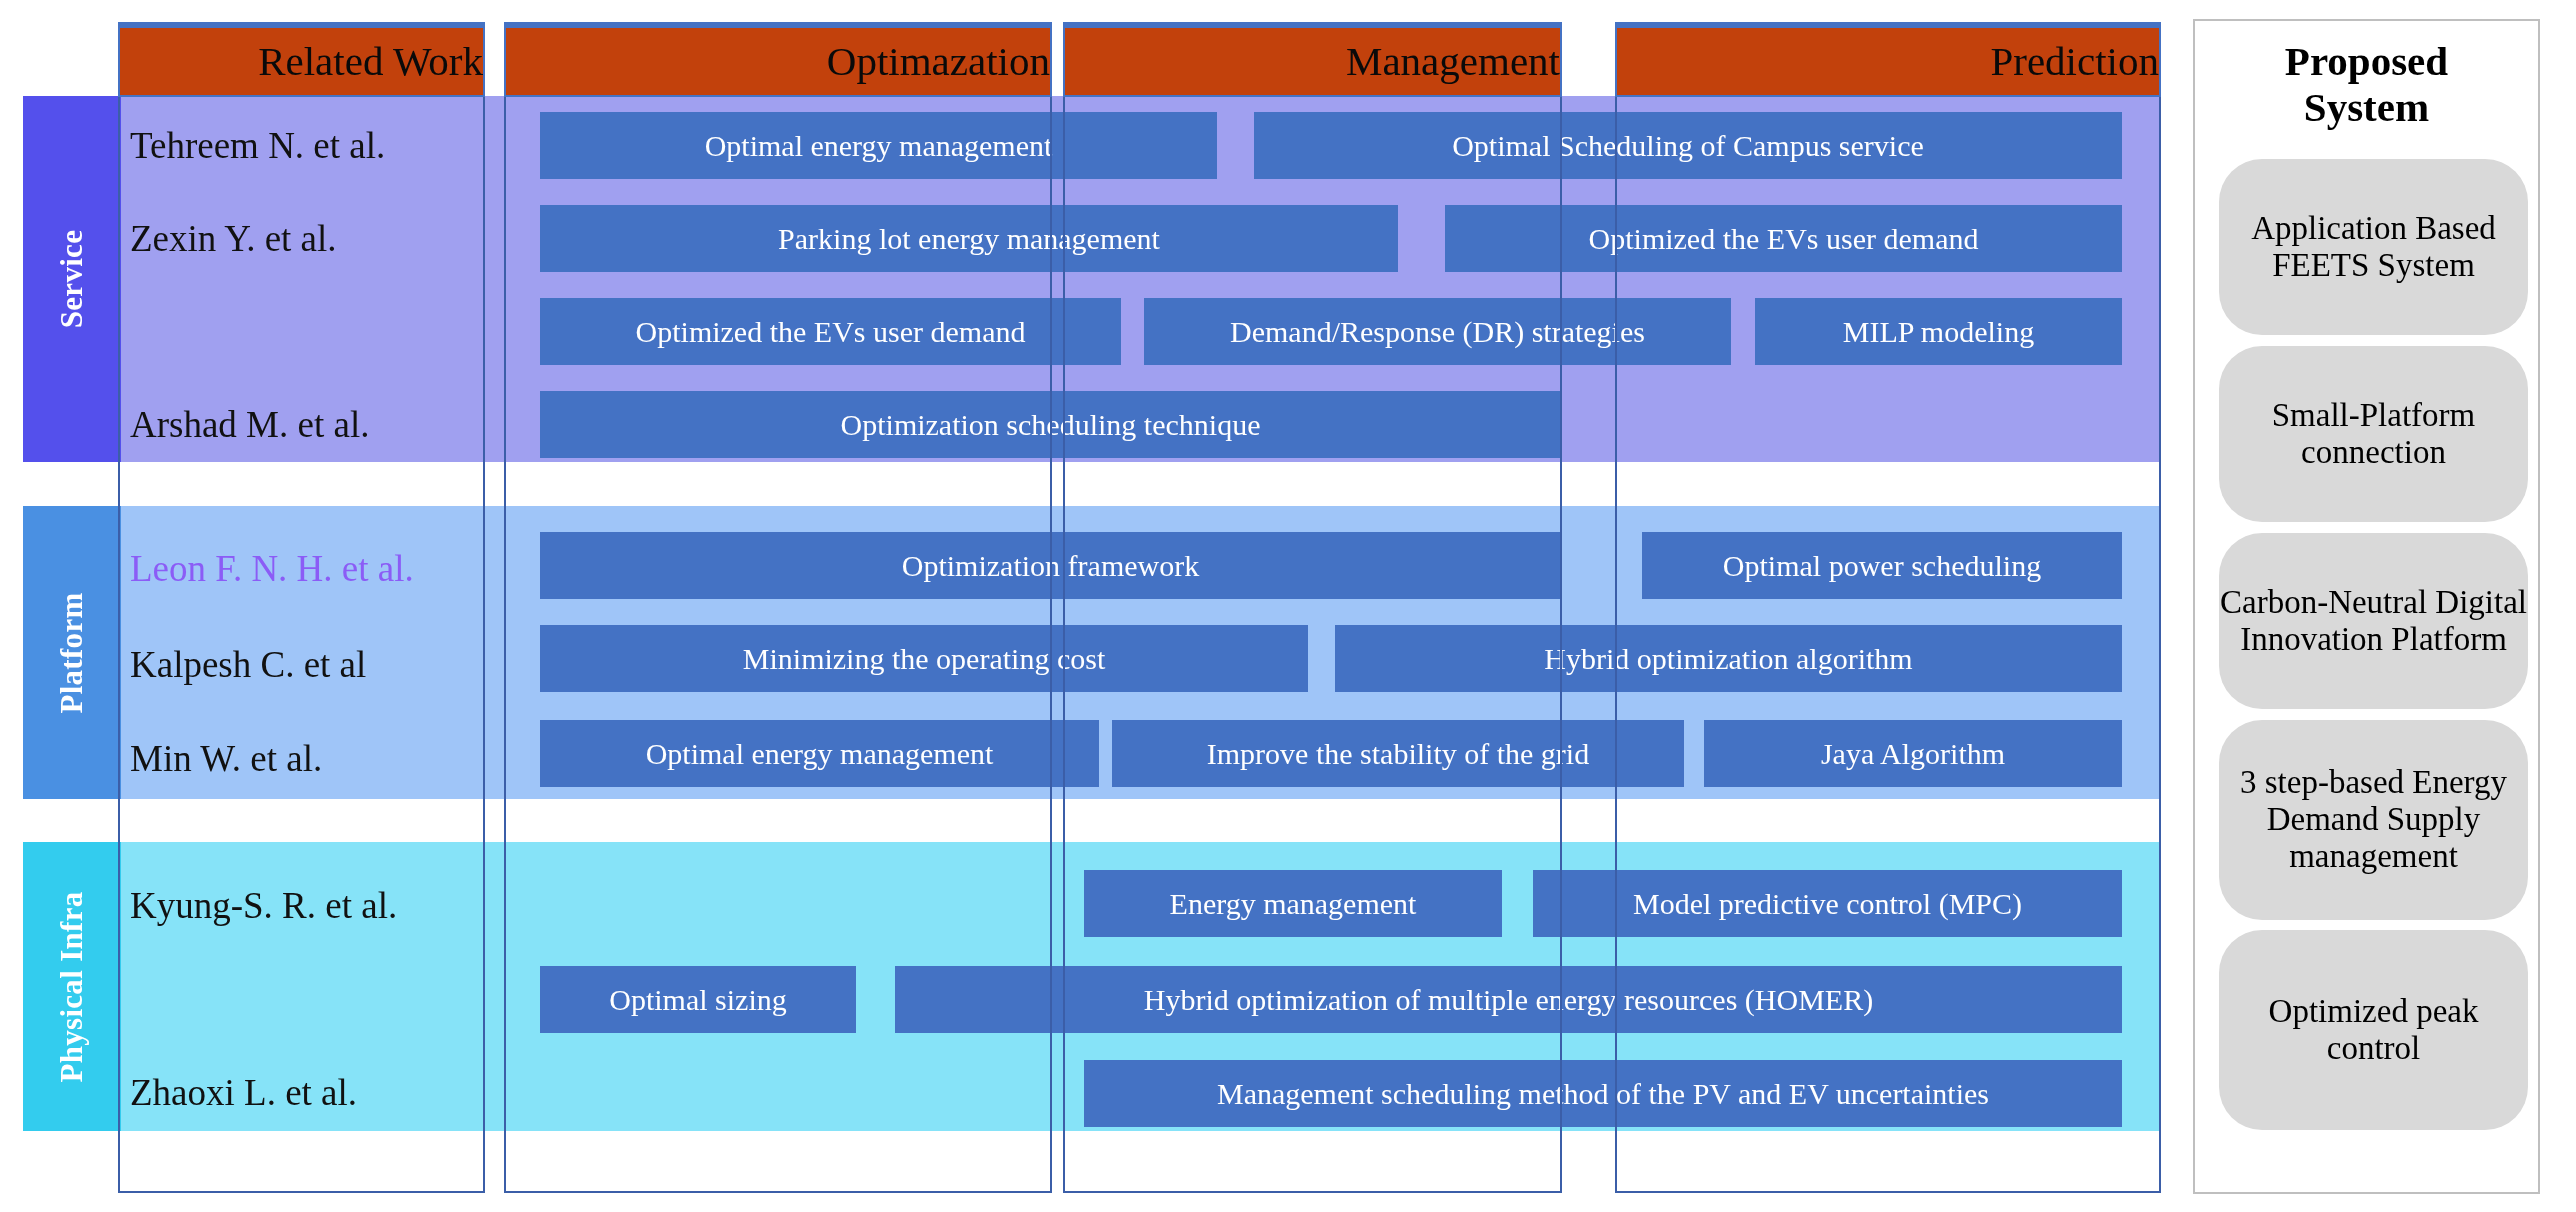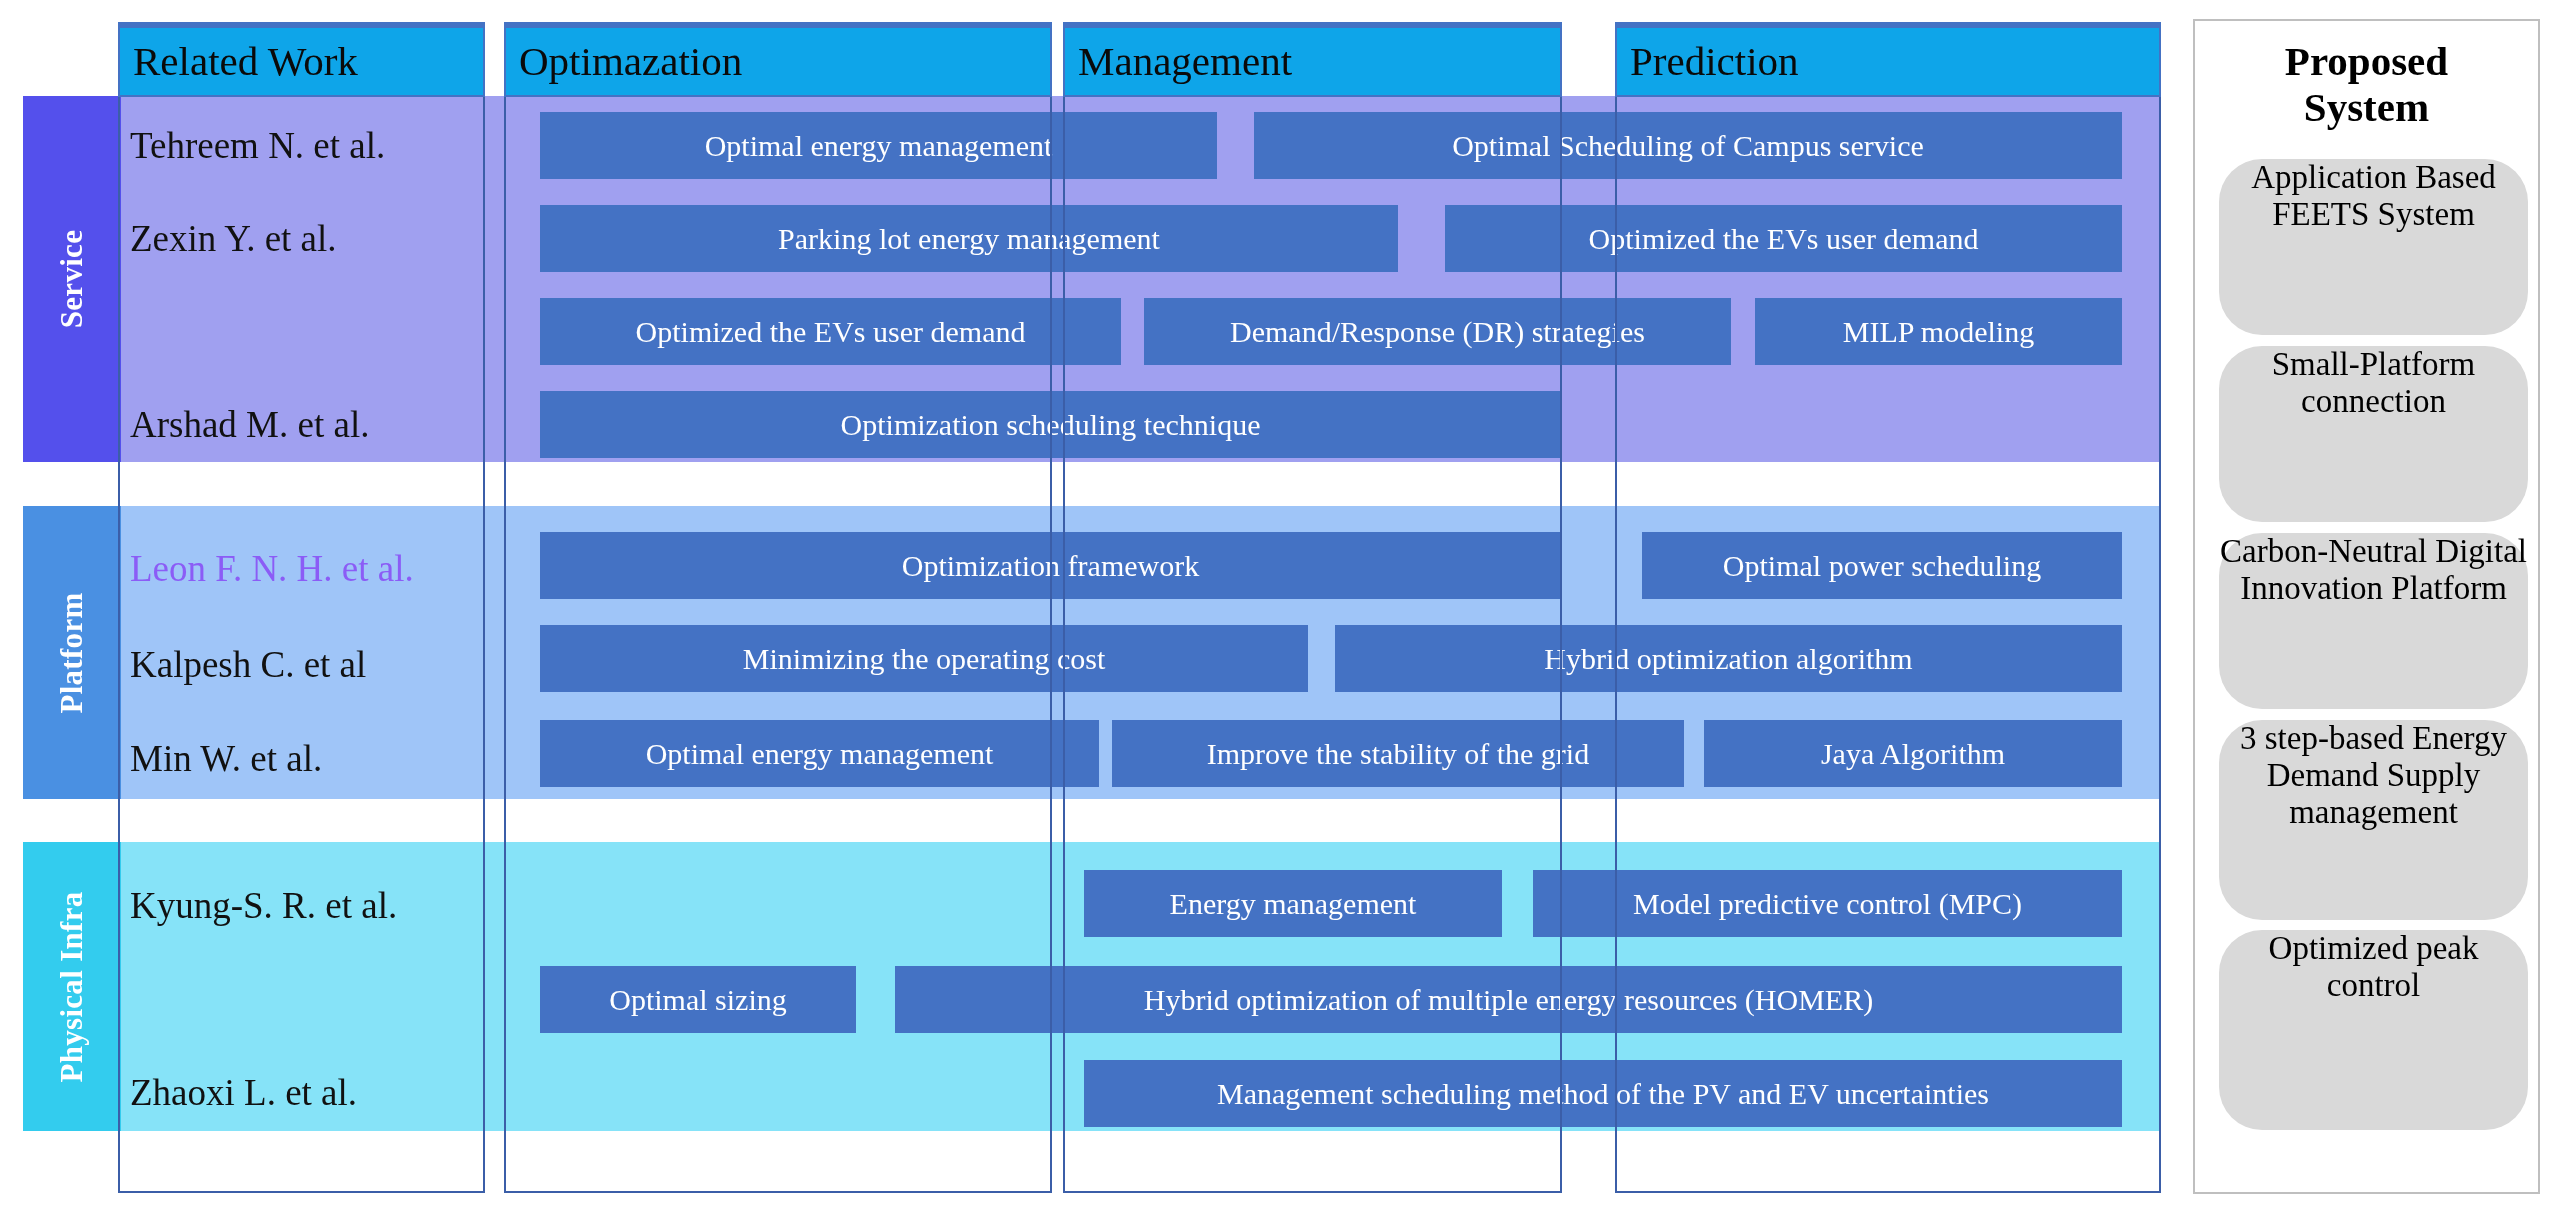--- a/index.html
+++ b/index.html
@@ -5,24 +5,24 @@
   html,body{margin:0;padding:0;background:#ffffff;}
   body{
     font-family:"Liberation Serif", serif;
     width:2576px;height:1213px;position:relative;overflow:hidden;
   }
   .canvas{position:absolute;left:0;top:0;width:2576px;height:1213px;}
 
   
   .colhead{
     position:absolute;
-    background:#0ea5e9;
+    background:#c2410c;
     border:2px solid #4472C4;
     border-top:6px solid #4472C4;
-    display:flex;align-items:center;justify-content:flex-start;
+    display:flex;align-items:center;justify-content:flex-end;
     box-sizing:border-box;
     z-index:6;
     padding-left:13px;
   }
   .colhead span{
     font-size:41px;color:#0a0a0a;line-height:1;white-space:nowrap;
   }
 
   
   .colframe{
@@ -81,21 +81,21 @@
   }
   .panel-title{
     position:absolute;left:0;right:0;top:18.6px;
     text-align:center;font-weight:bold;font-size:41px;
     color:#000000;line-height:1.12;
   }
   .pill{
     position:absolute;
     background:#D9D9D9;
     border-radius:43px;
-    display:flex;align-items:flex-start;justify-content:center;
+    display:flex;align-items:center;justify-content:center;
     text-align:center;
     box-sizing:border-box;
   }
   .pill span{font-size:33px;color:#000000;line-height:1.12;}
 </style>
 </head>
 <body>
 
 <div class="canvas">
 

